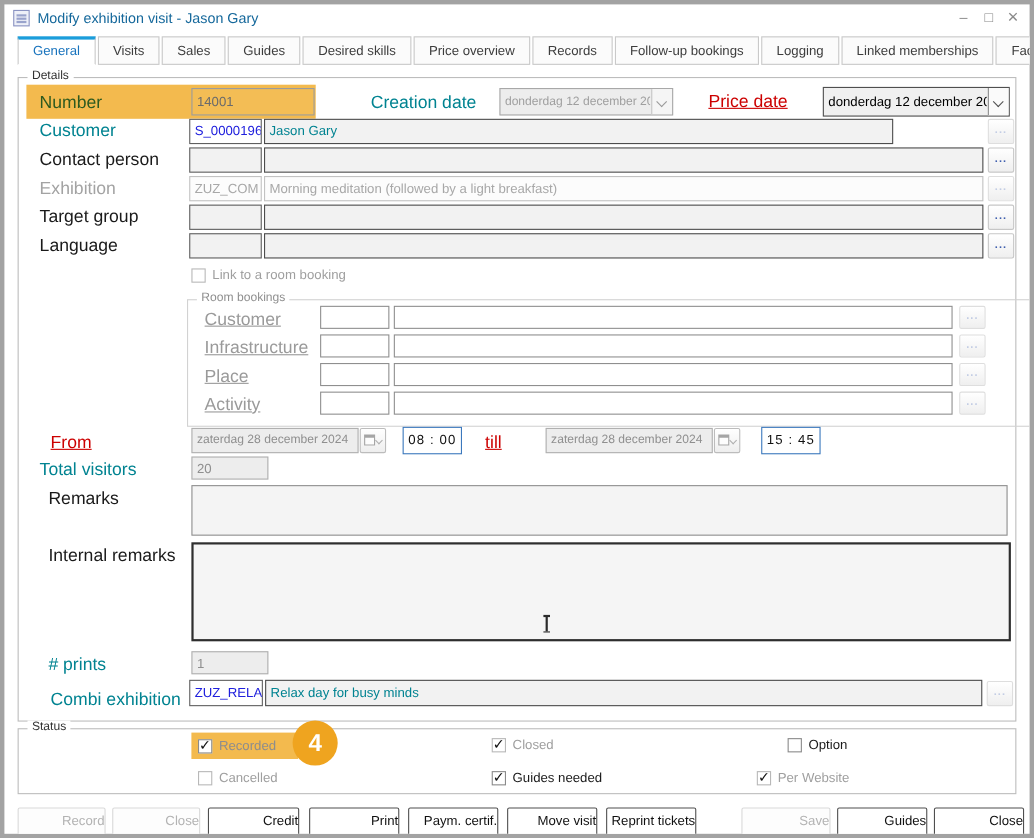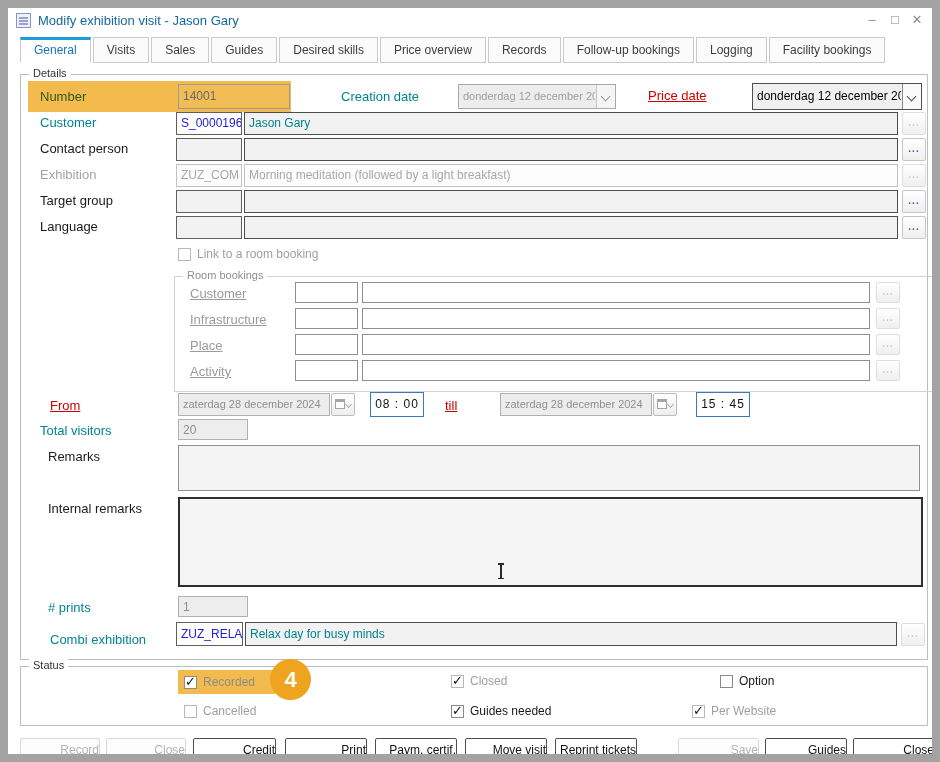--- a/index.html
+++ b/index.html
@@ -1,36 +1,36 @@
 <!DOCTYPE html>
 <html><head>
 <meta charset="utf-8">
 <style>
   html,body{margin:0;padding:0;background:#e8e8e8}
-  .win{position:relative;width:940px;height:762px;box-sizing:border-box;border:8px solid #a3a3a3;
+  .win{position:relative;width:940px;height:762px;box-sizing:border-box;border:4px solid #a3a3a3;
        background:#fff;font-family:"Liberation Sans","DejaVu Sans",sans-serif;overflow:hidden}
   
   .title{position:absolute;left:30px;top:5px;font-size:13px;color:#15689b;white-space:nowrap}
   .appicon{position:absolute;left:8px;top:5px;width:15px;height:15px;background:#eef0f8;
            border:1px solid #8a93c2;box-sizing:border-box}
   .appicon i{position:absolute;left:2px;right:2px;height:2px;background:#99a3cc}
   .winctl{position:absolute;top:2px;width:20px;height:20px;text-align:center;line-height:20px;
           font-size:13px;color:#8a8a8a;cursor:default}
   
   .tabs{position:absolute;left:12px;top:29px;display:flex}
   .tab{height:26px;line-height:24px;padding:0 13px;font-size:12px;color:#3d3d3d;background:#fbfbfb;
        border:1px solid #c9c9c9;margin-right:2px;box-sizing:border-box;white-space:nowrap}
   .tab.active{background:#fff;color:#1873bd;border-top:3px solid #1b9ddb;border-bottom:1px solid #fff;line-height:20px}
   
   .gb{position:absolute;border:1px solid #bdbdbd;box-sizing:border-box}
   .gb .legend{position:absolute;top:-8px;left:8px;background:#fff;padding:0 4px;font-size:11px;color:#333;white-space:nowrap}
   .gb.sub{border-color:#d2d2d2}
   .gb.sub .legend{color:#8f8f8f}
   
-  .lbl{position:absolute;font-size:13px;color:#1a1a1a;white-space:nowrap}
+  .lbl{position:absolute;font-size:16px;color:#1a1a1a;white-space:nowrap}
   .lbl.teal{color:#008391}
   .lbl.red{color:#cc0000;text-decoration:underline}
   .lbl.dis{color:#a3a3a3}
   .lbl.ug{color:#9a9a9a;text-decoration:underline}
   
   .fld{position:absolute;box-sizing:border-box;border:1px solid #5f5f5f;background:#f2f2f2;
        font-size:12px;line-height:19px;padding:1px 4px;white-space:nowrap;overflow:hidden}
   .fld.white{background:#fff}
   .fld.dis{border-color:#c2c2c2;background:#fcfcfc;color:#a8a8a8}
   .fld.ro{border-color:#b0b0b0;background:#ededed;color:#8f8f8f}
@@ -101,20 +101,21 @@
   <div class="tabs">
     <div class="tab active">General</div>
     <div class="tab">Visits</div>
     <div class="tab">Sales</div>
     <div class="tab">Guides</div>
     <div class="tab">Desired skills</div>
     <div class="tab">Price overview</div>
     <div class="tab">Records</div>
     <div class="tab">Follow-up bookings</div>
     <div class="tab">Logging</div>
+    <div class="tab">Linked memberships</div>
     <div class="tab">Facility bookings</div>
   </div>
 
   <div class="gb" style="left:12px;top:66px;width:908px;height:586px">
     <span class="legend">Details</span>
   </div>
 
   <div class="hl" style="left:20px;top:73px;width:263px;height:31px"></div>
   <div class="lbl" style="left:32px;top:81px;color:#2e5a1f">Number</div>
   <div class="fld hlf" style="left:170px;top:76px;width:112px;height:25px;line-height:21px">14001</div>
@@ -130,21 +131,21 @@
   <div class="lbl red" style="left:640px;top:80px">Price date</div>
   <div class="combo dark" style="left:744px;top:75px;width:170px;height:27px">
     <span class="ctext" style="line-height:25px">donderdag 12 december 2024</span>
     <span class="carr">
         <span class="chev" style="top:9px"></span>
       </span>
   </div>
 
   <div class="lbl teal" style="left:32px;top:107px">Customer</div>
   <div class="fld white blue" style="left:168px;top:104px;width:66px;height:23px">S_0000196</div>
-  <div class="fld tealtxt" style="left:236px;top:104px;width:654px;height:23px;border-color:#4d4d4d">Jason Gary</div>
+  <div class="fld tealtxt" style="left:236px;top:104px;width:572px;height:23px;border-color:#4d4d4d">Jason Gary</div>
   <div class="dots dis" style="left:894px;top:104px;width:24px;height:23px;line-height:19px">...</div>
 
   <div class="lbl" style="left:32px;top:133px">Contact person</div>
   <div class="fld" style="left:168px;top:130px;width:66px;height:23px"></div>
   <div class="fld" style="left:236px;top:130px;width:654px;height:23px;border-color:#4d4d4d"></div>
   <div class="dots" style="left:894px;top:130px;width:24px;height:23px;line-height:19px">...</div>
 
   <div class="lbl dis" style="left:32px;top:159px">Exhibition</div>
   <div class="fld dis" style="left:168px;top:156px;width:66px;height:23px">ZUZ_COM</div>
   <div class="fld dis" style="left:236px;top:156px;width:654px;height:23px">Morning meditation (followed by a light breakfast)</div>

